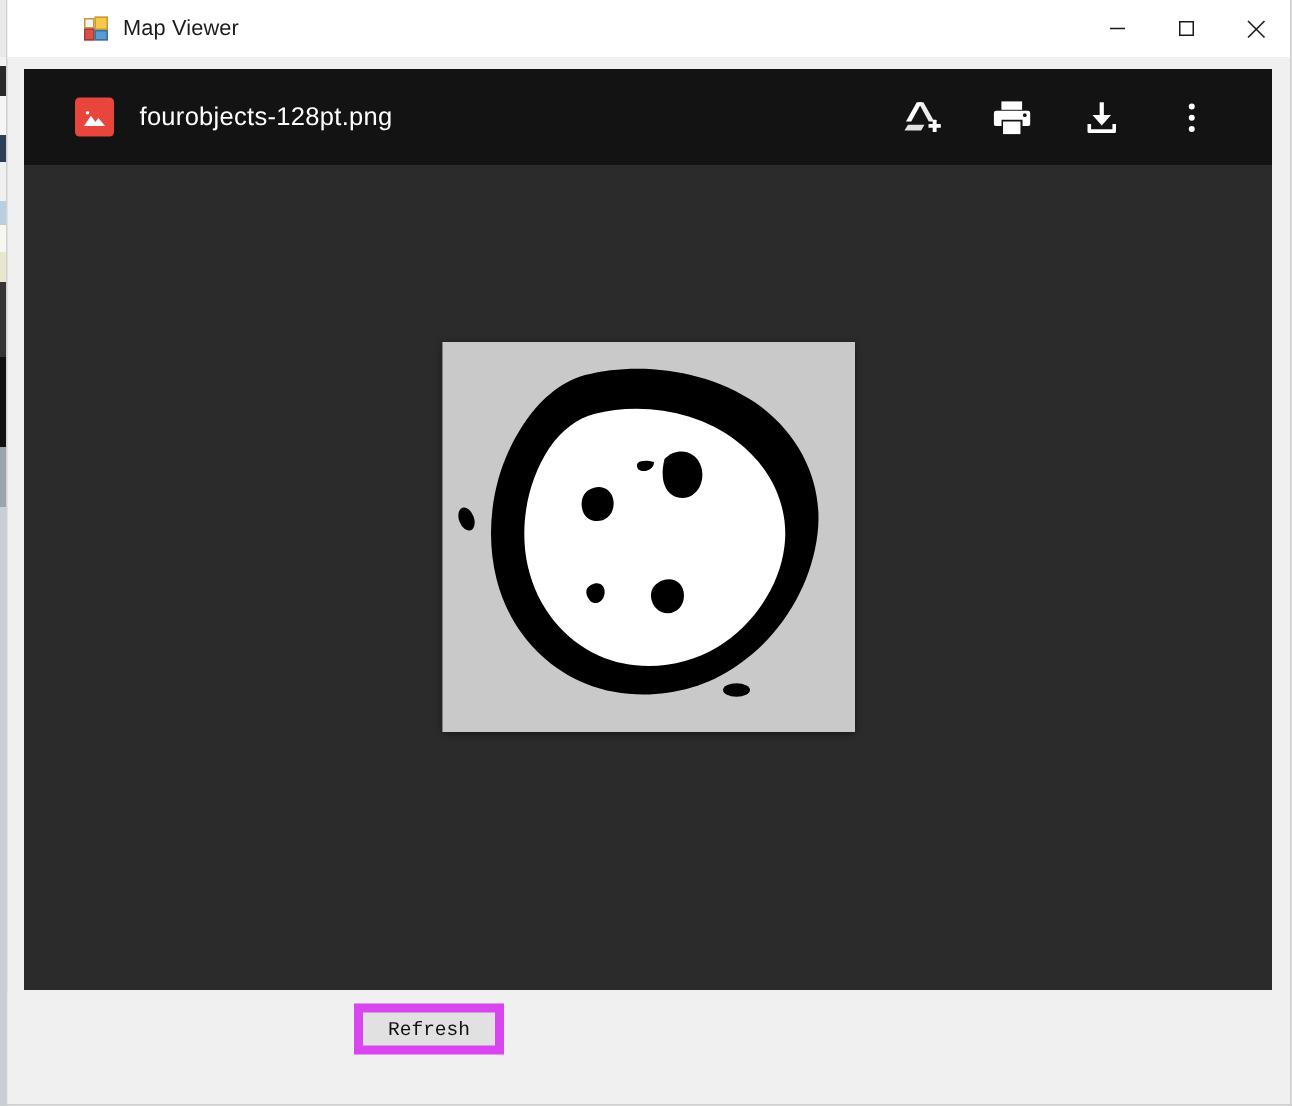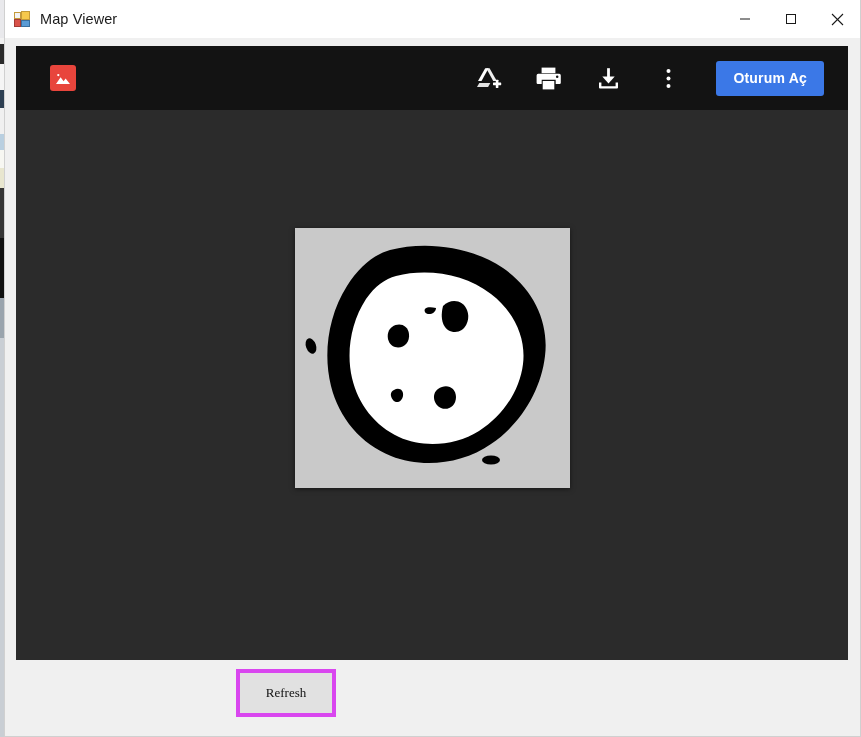--- a/index.html
+++ b/index.html
@@ -57,20 +57,21 @@
   }
 
   
   #title-bar {
     position: relative;
     height: 38px;
     background: #ffffff;
     display: flex;
     align-items: center;
     border-bottom: 1px solid #f0f0f0;
+    padding-left: 42px;
   }
   #app-icon {
     width: 16px; height: 16px;
     margin-left: 9px;
     position: relative;
     flex: none;
   }
   #app-icon .q {
     position: absolute;
     box-sizing: border-box;
@@ -204,26 +205,26 @@
 
   
   #button-bar {
     position: absolute;
     left: 0; top: 661px;
     width: 855px; height: 75px;
     background: #f0f0f0;
   }
   .form-button {
     position: absolute;
-    width: 100px; height: 48px;
+    width: 100px; height: 34px;
     background: #e1e1e1;
-    border: 4px solid #d946ef;
+    border: 6px solid #d946ef;
     color: #101010;
     font-size: 13px;
-    font-family: Liberation Serif, serif;
+    font-family: Liberation Mono, monospace;
     cursor: pointer;
     padding: 0;
   }
   #refresh-button { left: 231px; top: 8px; }
   #exit-button    { left: 740px; top: 8px; }
 </style>
 </head>
 <body>
 
 <div id="desktop-backdrop">
@@ -266,20 +267,21 @@
 
     <div id="viewer-toolbar">
 
       <div id="file-info">
         <div id="file-type-icon">
           <svg width="16" height="13" viewBox="0 0 16 13">
             <path d="M1 12 L5.6 5.2 L8.6 9.3 L10.6 6.6 L15 12 Z" fill="#ffffff"></path>
             <circle cx="3.3" cy="3.1" r="1.15" fill="#ffffff"></circle>
           </svg>
         </div>
+        <div id="file-name">fourobjects-128pt.png</div>
       </div>
 
       <div id="toolbar-actions">
 
         <button class="tb-icon-btn">
           <svg width="27" height="27" viewBox="0 0 27 27">
             <path d="M10.2 3.2 L3.0 16.0 L6.5 16.0 L13.6 3.2 Z" fill="#ffffff"></path>
             <path d="M14.6 3.2 L21.8 16.0 L18.2 16.0 L11.2 3.2 Z" fill="#ffffff" opacity="0.93"></path>
             <path d="M4.3 18.1 L2.0 22.0 L13.1 22.0 L15.3 18.1 Z" fill="#ffffff" opacity="0.88"></path>
             <rect x="18.0" y="17.6" width="8.2" height="2.6" rx="0.4" fill="#ffffff"></rect>
@@ -305,21 +307,20 @@
         </button>
 
         <button class="tb-icon-btn">
           <svg width="27" height="27" viewBox="0 0 27 27">
             <circle cx="13.5" cy="6.0" r="2.0" fill="#ffffff"></circle>
             <circle cx="13.5" cy="13.5" r="2.0" fill="#ffffff"></circle>
             <circle cx="13.5" cy="21.0" r="2.0" fill="#ffffff"></circle>
           </svg>
         </button>
 
-        <button id="signin-button">Oturum Aç</button>
       </div>
     </div>
 
     <div id="image-stage">
       <div id="image-frame">
         <svg width="275" height="260" viewBox="0 0 275 260">
           <rect x="0" y="0" width="275" height="260" fill="#c9c9c9"></rect>
 
           <path d="M 95 22
                    C 130 13, 175 18, 208 40

